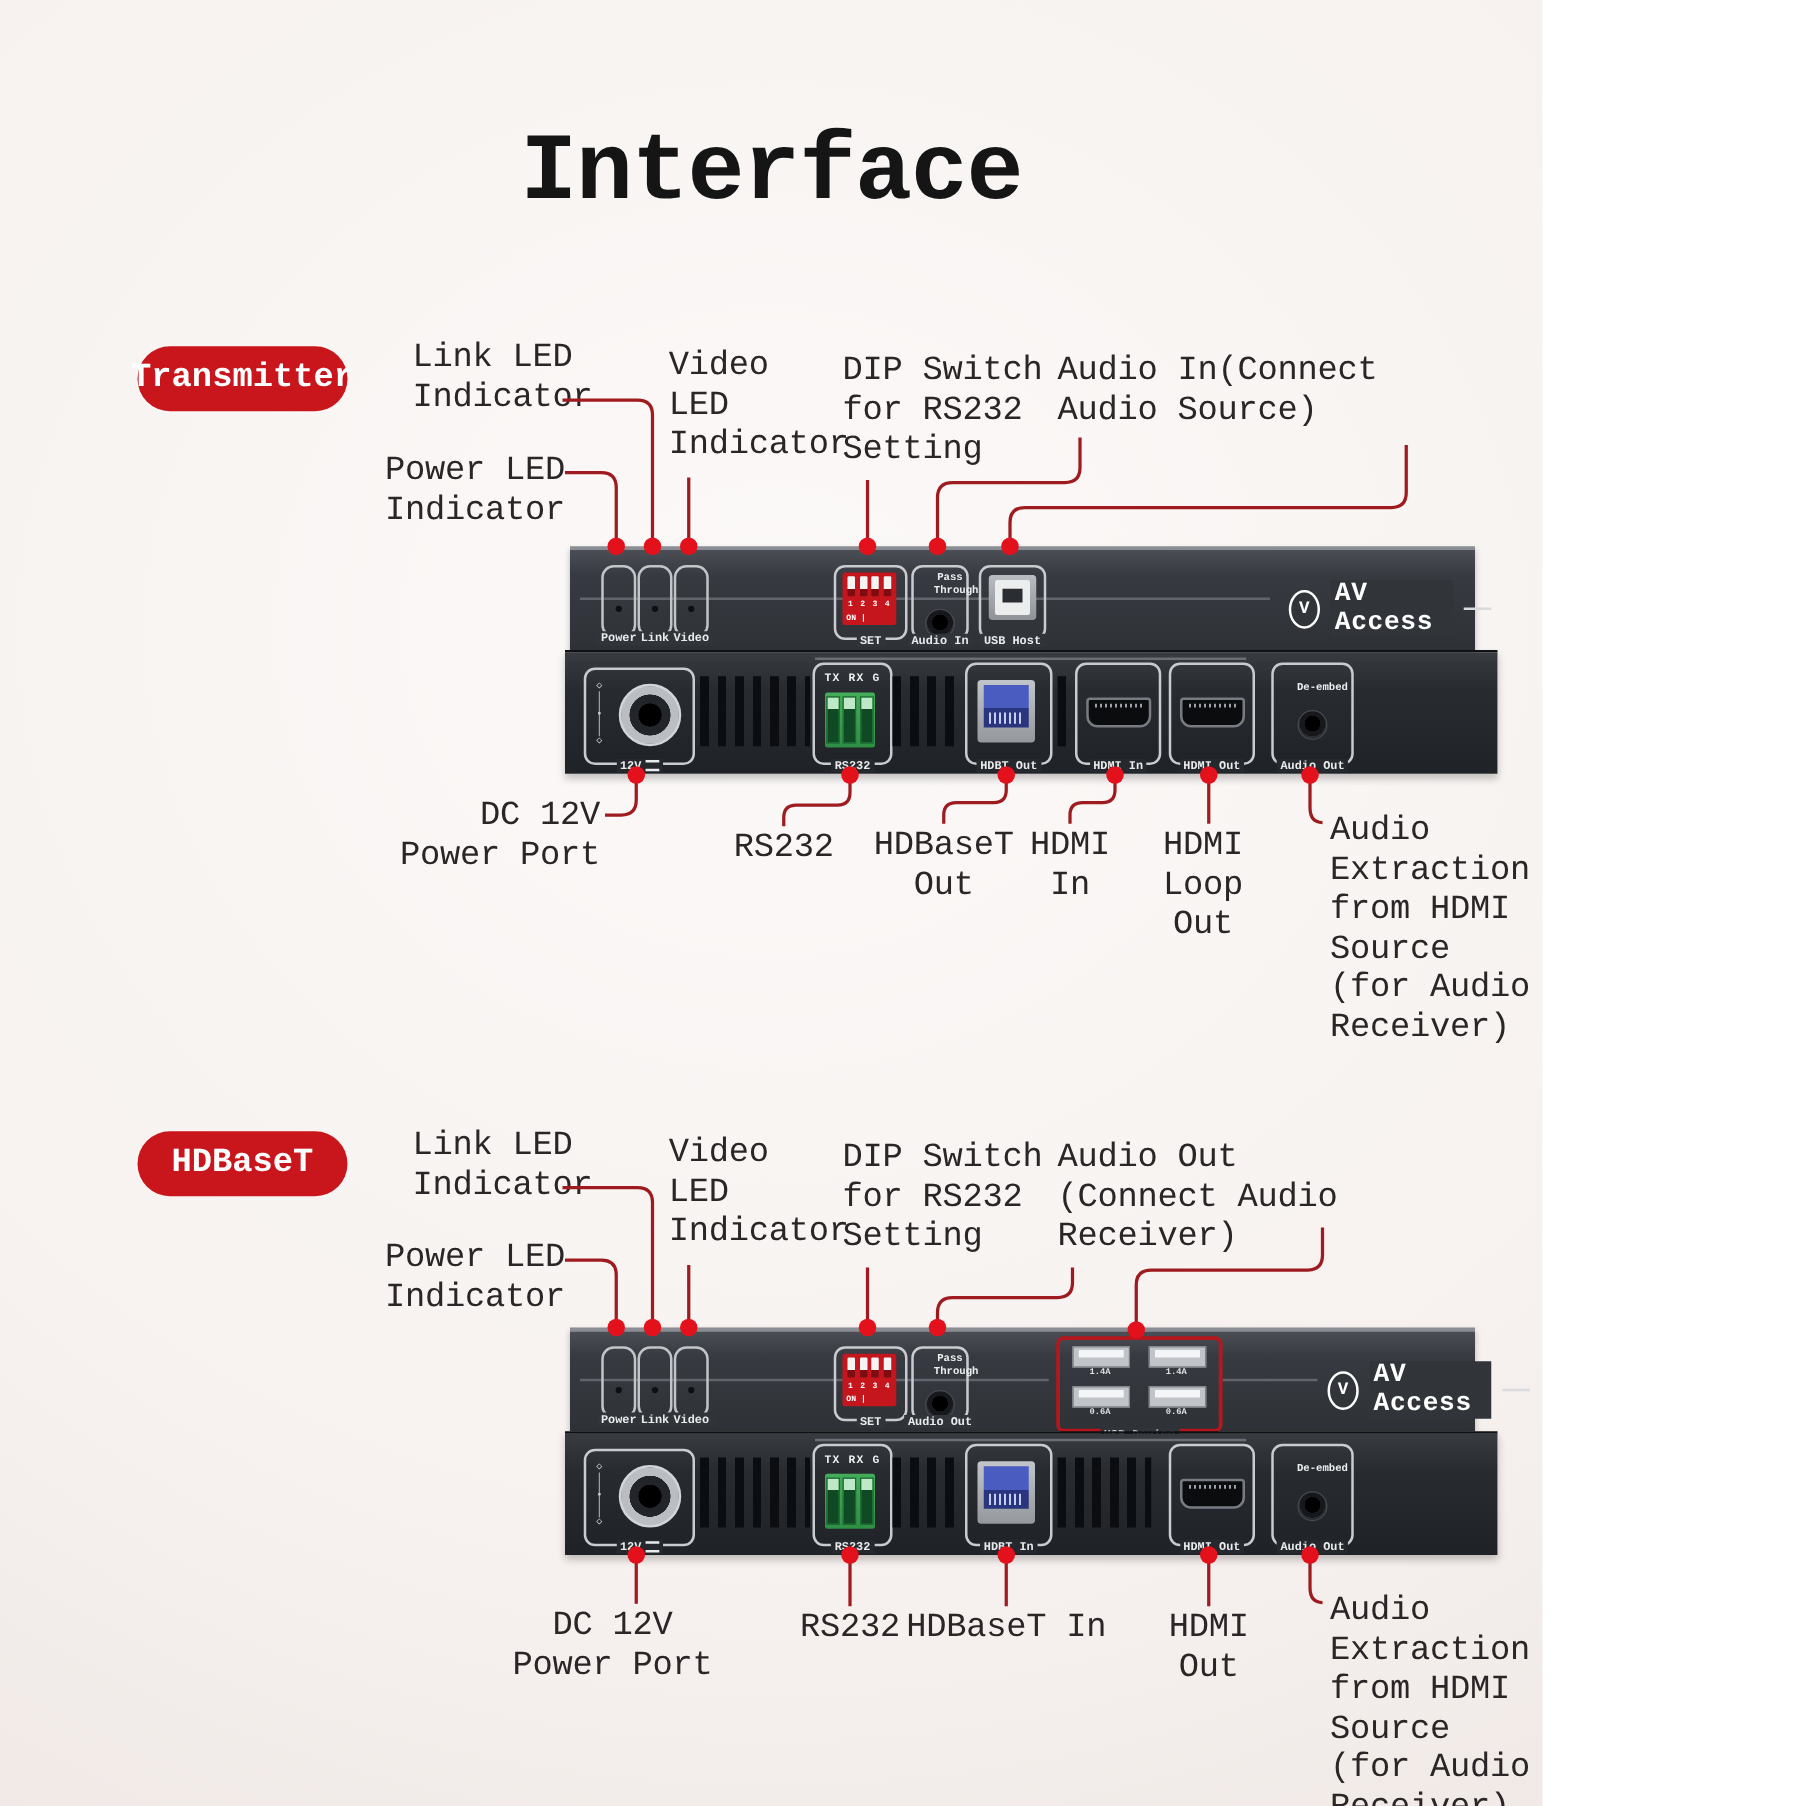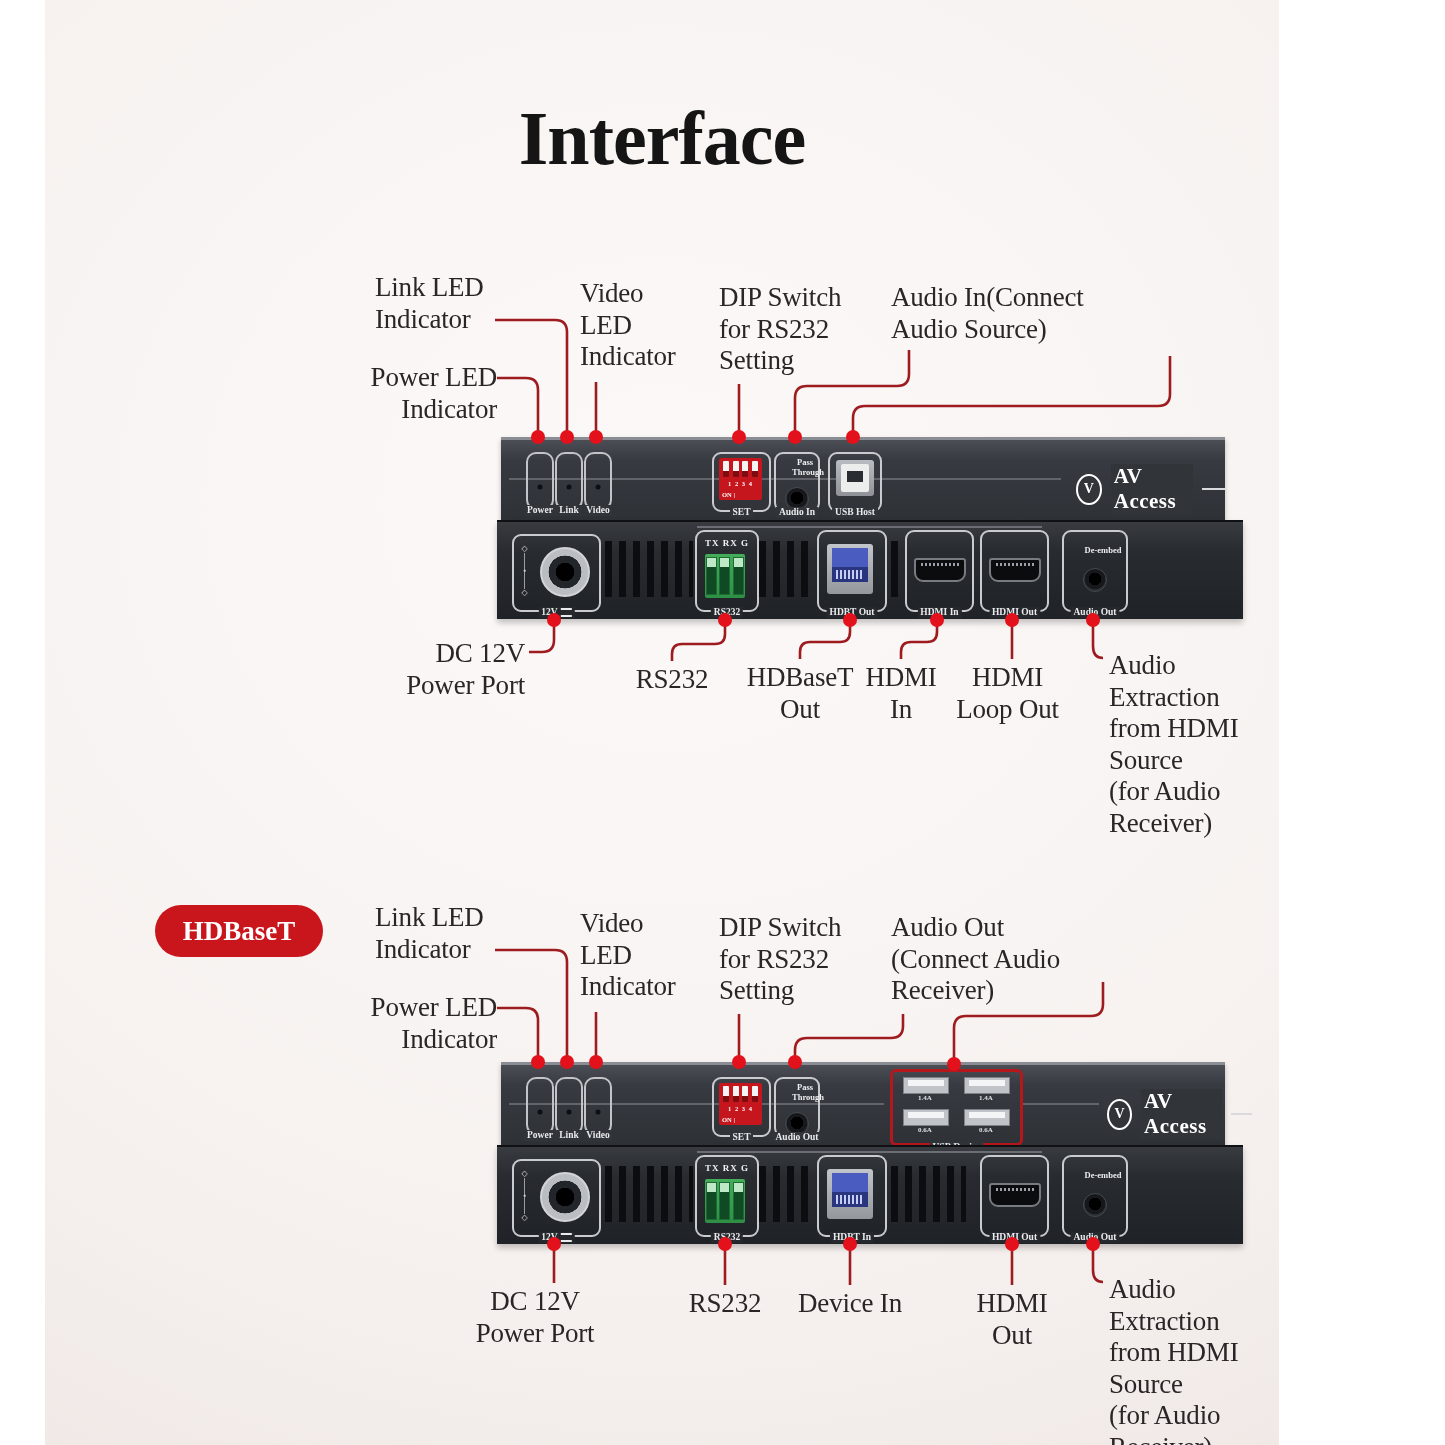--- a/index.html
+++ b/index.html
@@ -1,20 +1,19 @@
 <!DOCTYPE html>
 <html><head>
 <meta charset="utf-8">
 <style>
   html,body { margin:0; padding:0; }
   .canvas {
     position:relative; width:1234px; height:1445px; overflow:hidden;
     background: radial-gradient(120% 90% at 50% 35%, #fbf9f8 0%, #f7f2f0 55%, #ece4e1 100%);
-    font-family:Liberation Serif, serif;
-    margin-left:45px;
+    font-family:Liberation Mono, monospace;
   }
   .title {
     position:absolute; left:0; right:0; top:95px; text-align:center;
     font-size:76px; font-weight:700; color:#151515; letter-spacing:-1px;
   }
   .badge {
     position:absolute; width:168px; height:52px; background:#c9161d; border-radius:27px;
     color:#ffffff; font-weight:700; font-size:27px;
     display:flex; align-items:center; justify-content:center;
   }
@@ -157,20 +156,21 @@
     <path d="M805,1248 V1285"></path>
     <path d="M967,1248 V1285"></path>
     <path d="M1048,1248 V1270 Q1048,1282 1058,1282"></path>
     <circle cx="509" cy="1244" r="7"></circle>
     <circle cx="680" cy="1244" r="7"></circle>
     <circle cx="805" cy="1244" r="7"></circle>
     <circle cx="967" cy="1244" r="7"></circle>
     <circle cx="1048" cy="1244" r="7"></circle>
   </svg>
 
+  <div class="badge" style="left:110px; top:277px;">Transmitter</div>
 
   <div class="callout" style="left:330px; top:272px;">Link LED
 Indicator</div>
   <div class="callout ra" style="left:270px; width:182px; top:362px;">Power LED
 Indicator</div>
   <div class="callout" style="left:535px; top:278px;">Video
 LED
 Indicator</div>
   <div class="callout" style="left:674px; top:282px;">DIP Switch
 for RS232
@@ -405,20 +405,20 @@
     <div class="outline-box" style="left:565px; top:8px; width:62px; height:78px;">
       <div class="mini-note" style="top:14px;">De-embed</div>
       <div class="jack" style="top:36px;"></div>
       <div class="port-tag">Audio Out</div>
     </div>
   </div>
 
   <div class="callout ctr" style="left:400px; width:180px; top:1286px;">DC 12V
 Power Port</div>
   <div class="callout ctr" style="left:620px; width:120px; top:1288px;">RS232</div>
-  <div class="callout ctr" style="left:715px; width:180px; top:1288px;">Device In</div>
+  <div class="callout ctr" style="left:715px; width:180px; top:1288px;">HDBaseT In</div>
   <div class="callout ctr" style="left:907px; width:120px; top:1288px;">HDMI
 Out</div>
   <div class="callout" style="left:1064px; top:1274px;">Audio Extraction
 from HDMI Source
 (for Audio Receiver)</div>
 
 </div>
 
 </body></html>

